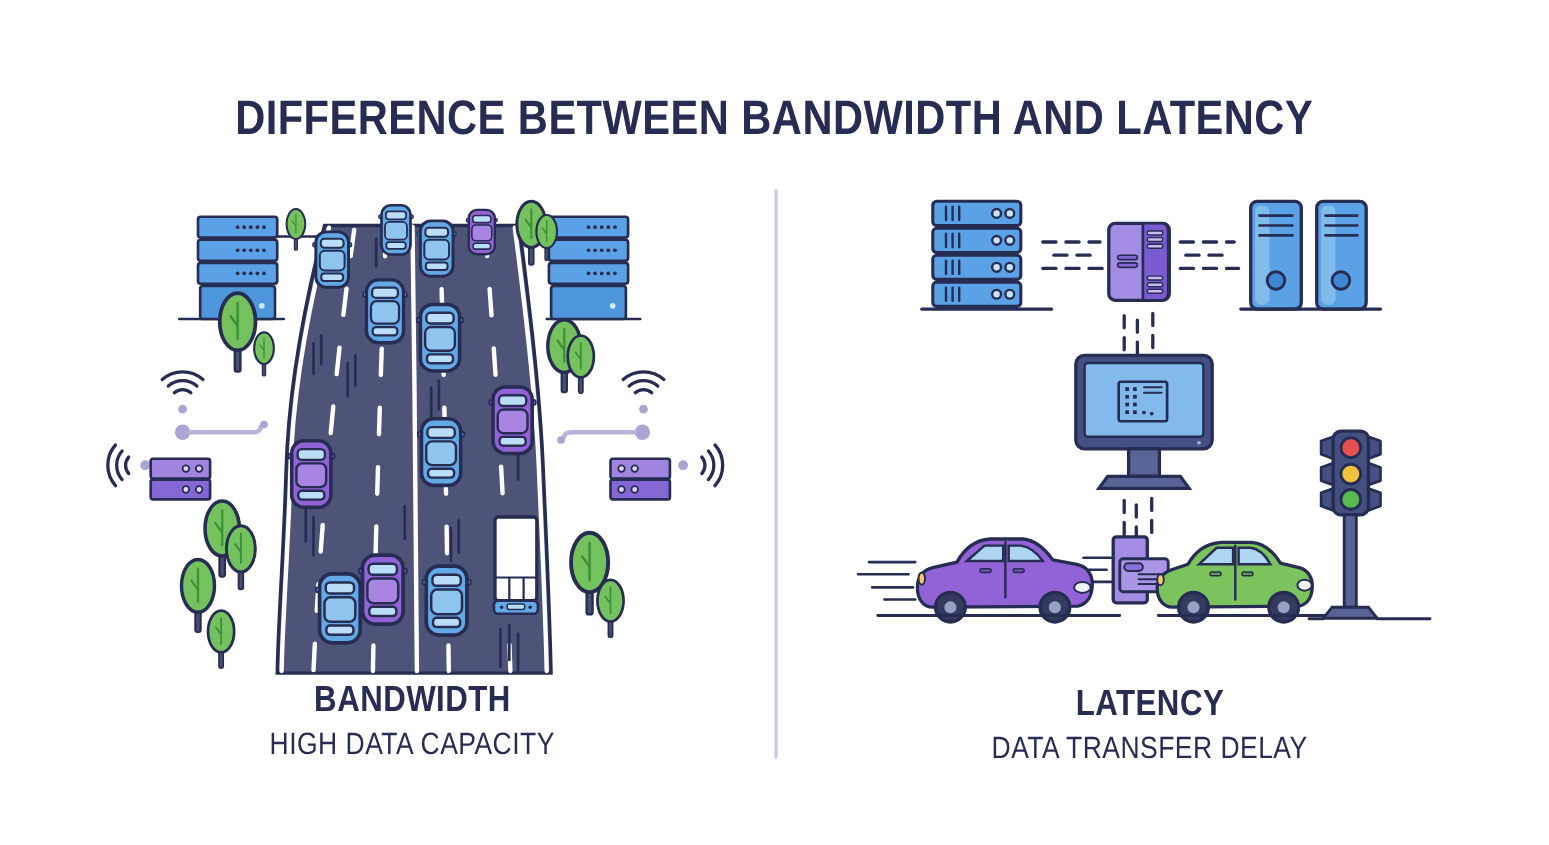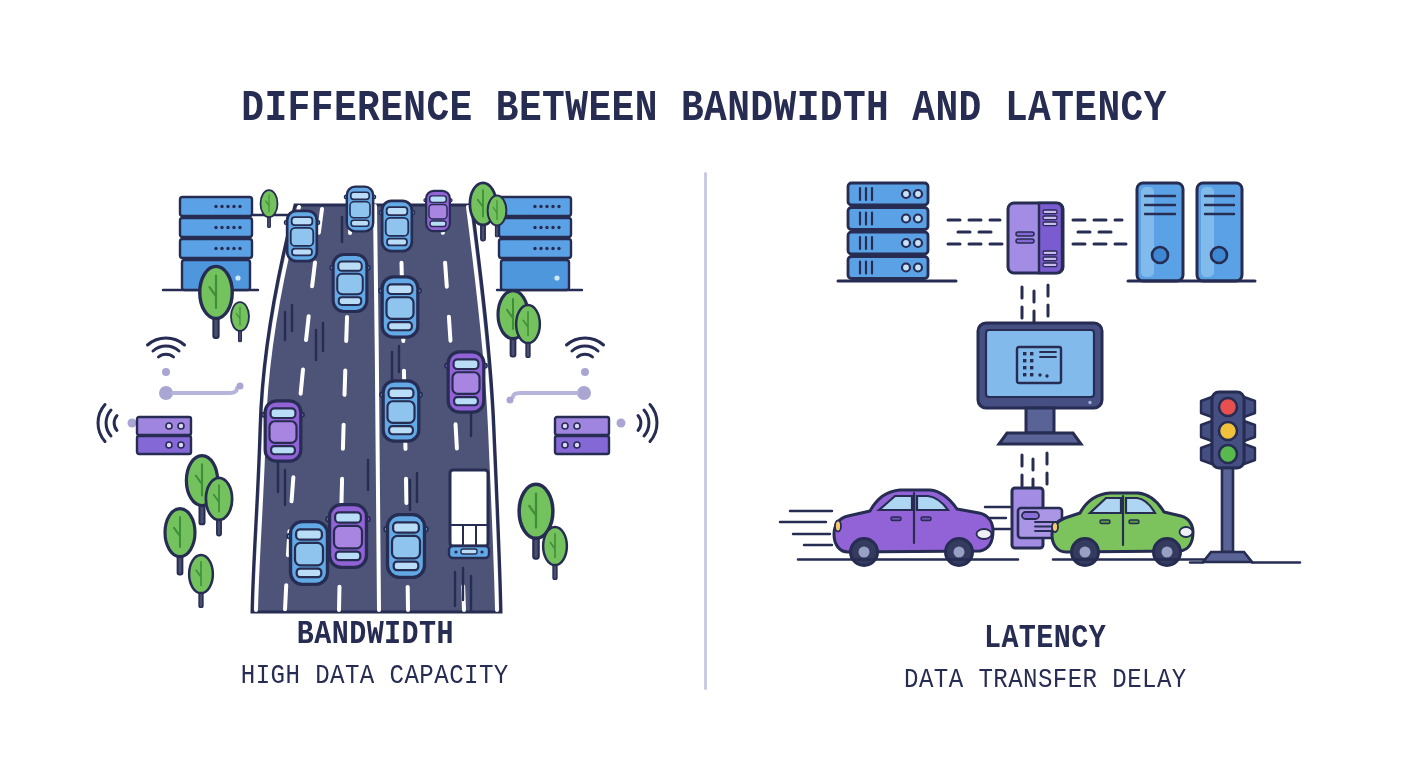--- a/index.html
+++ b/index.html
@@ -1,17 +1,17 @@
 <!DOCTYPE html>
 <html style="--text-navy: #272c52; --ink-navy: #262c52; --road: #4d5478; --lane-marking: #ffffff; --server-blue: #5ba1e5; --server-blue-light: #8ec4ee; --car-blue: #62a9e5; --car-blue-roof: #8ec4ee; --car-purple: #9263d6; --car-purple-roof: #a985e2; --car-green: #7cc35e; --window-blue: #aed6f2; --truck-white: #ffffff; --packet-purple: #a38ce4; --packet-purple-dark: #7a5bd0; --router-purple: #8f74d8; --tree-green: #74c25e; --connector-lavender: #b7b4dc; --lavender-dot: #a9a6d4; --monitor-frame: #454f82; --monitor-screen: #82baec; --slate: #5a6395; --traffic-red: #e8504f; --traffic-yellow: #f0c23c; --traffic-green: #58b94d; --divider: #cbcae3;"><head>
 <meta charset="utf-8">
 <style>
   html,body{margin:0;padding:0;background:#fff;}
   .stage{position:relative;width:1408px;height:768px;background:#fff;overflow:hidden;
-         font-family:Liberation Mono, monospace;}
+         font-family:Liberation Sans, sans-serif;}
   .title{position:absolute;top:54px;left:0;width:100%;text-align:center;
          color:var(--text-navy,#272c52);font-size:44px;font-weight:700;}
   .squeeze{display:inline-block;transform:scaleX(0.86);transform-origin:center;white-space:nowrap;letter-spacing:0.5px;}
   .divider{position:absolute;left:704px;top:172px;width:3px;height:518px;
            background:var(--divider,#cbcae3);border-radius:2px;}
   .panel-svg{position:absolute;}
   #svg-bandwidth{left:80px;top:160px;}
   #svg-latency{left:760px;top:160px;}
   .caption{position:absolute;text-align:center;color:var(--text-navy,#272c52);}
   .caption .label{font-size:33px;font-weight:700;line-height:1;}

